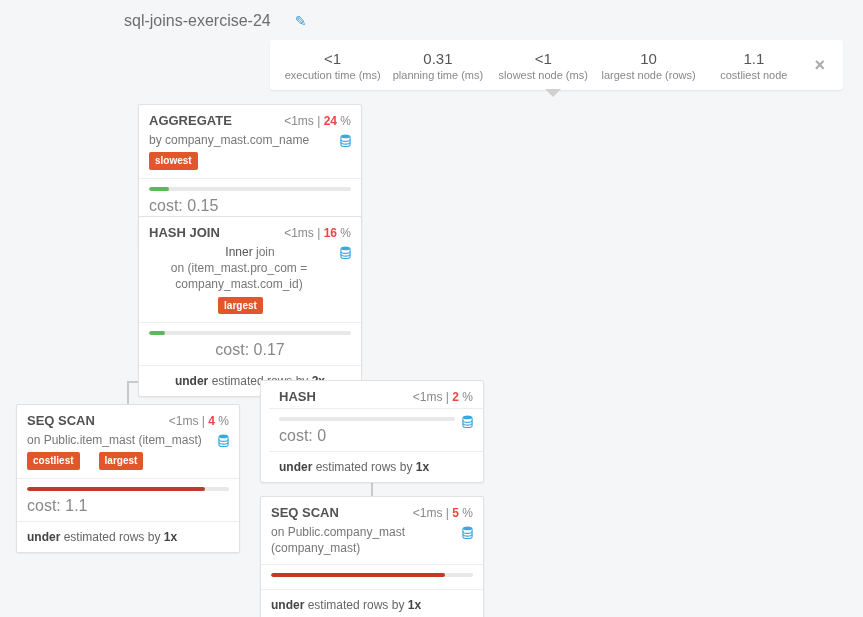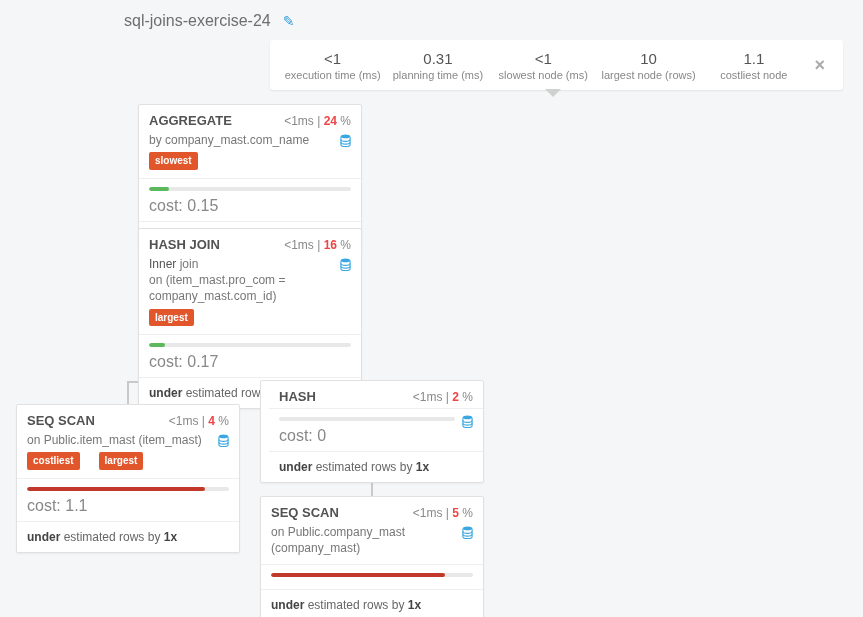--- a/index.html
+++ b/index.html
@@ -12,21 +12,21 @@
     height: 617px;
     position: relative;
     overflow: hidden;
   }
   .title-row {
     position: absolute;
     top: 12px;
     left: 124px;
     display: flex;
     align-items: center;
-    gap: 12px;
+    gap: 24px;
     font-size: 16px;
     color: #6e6e6e;
   }
   .edit-icon {
     color: #2b9be0;
     font-size: 14px;
     cursor: pointer;
   }
   .metrics-bar {
     position: absolute;
@@ -219,21 +219,21 @@
     <div class="bar-track">
         <div class="bar-fill bar-green" style="width:10%"></div>
       </div>
     <div class="cost-text">cost: 0.15</div>
   </div>
   <div class="footer-row">
     <b>over</b><span> estimated rows by </span><b>1x</b>
   </div>
 </div>
 
-<div class="node" style="left:138px; top:228px;">
+<div class="node" style="left:138px; top:216px;text-align:center;">
   <div class="node-header">
     <span class="node-title">HASH JOIN</span>
     <span class="node-stats">
       <span>&lt;1ms</span> | <b><span>16</span></b> %
     </span>
   </div>
   <div class="node-body">
     <span class="db-icon">
       <svg class="db-svg" viewBox="0 0 12 14">
           <ellipse cx="6" cy="2.5" rx="5" ry="2" fill="currentColor"></ellipse>

